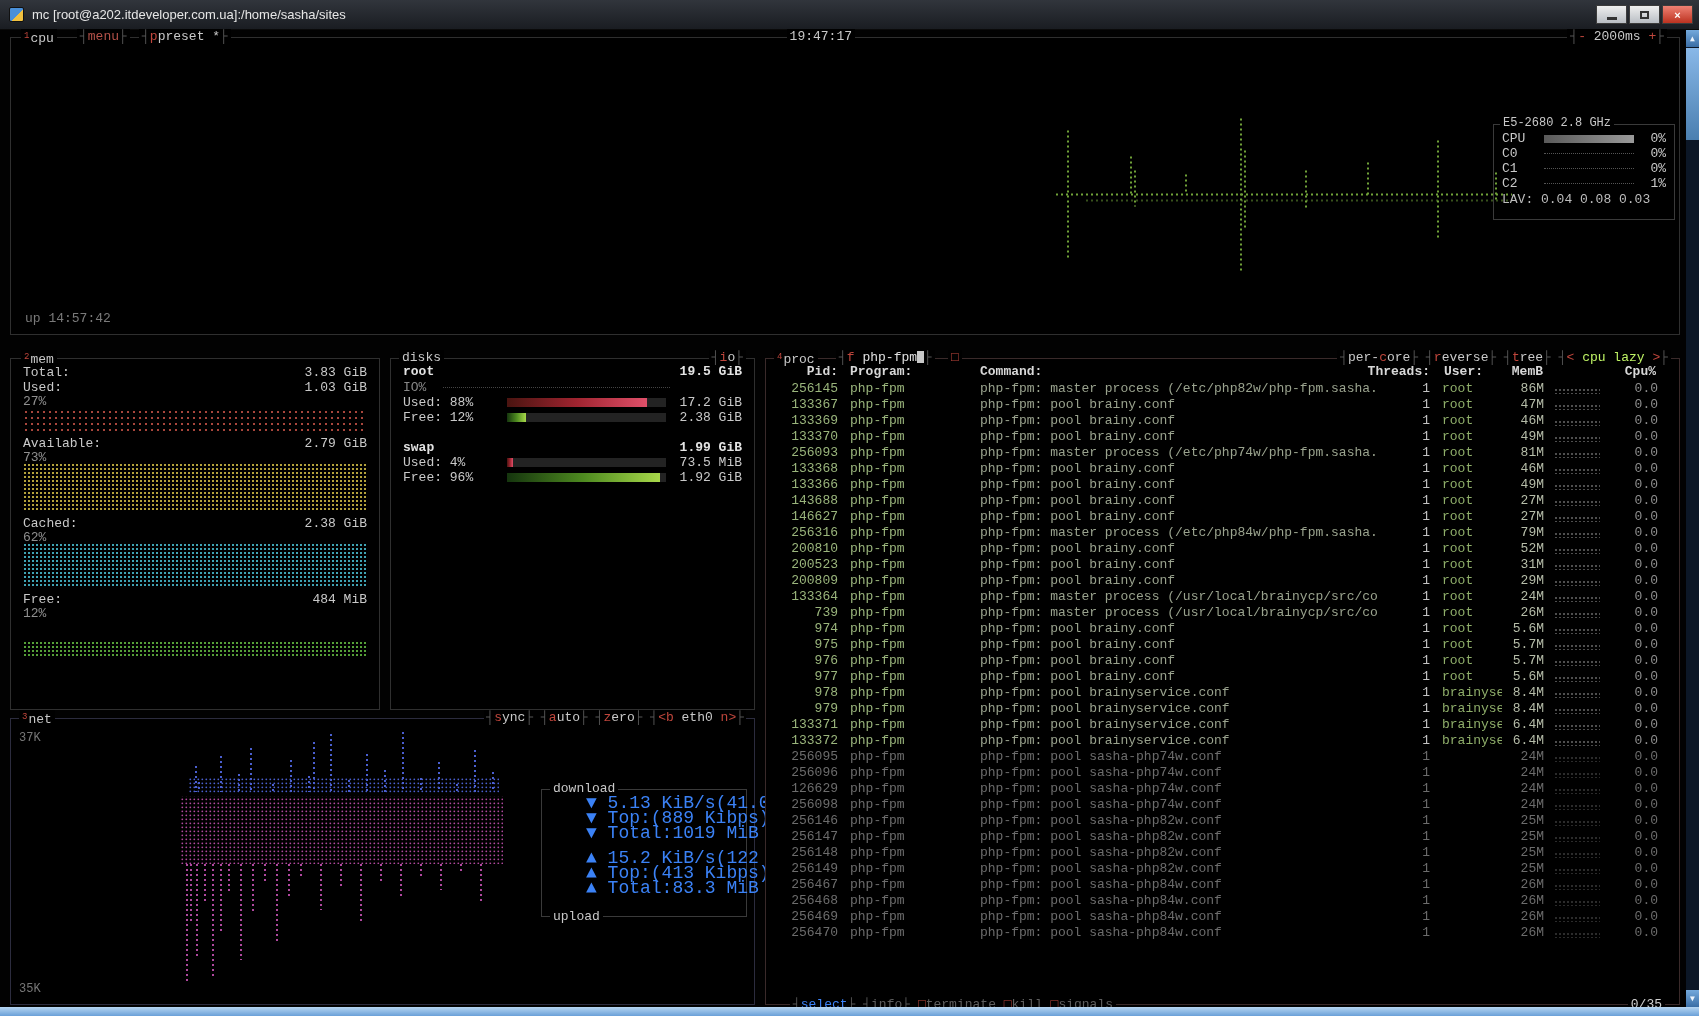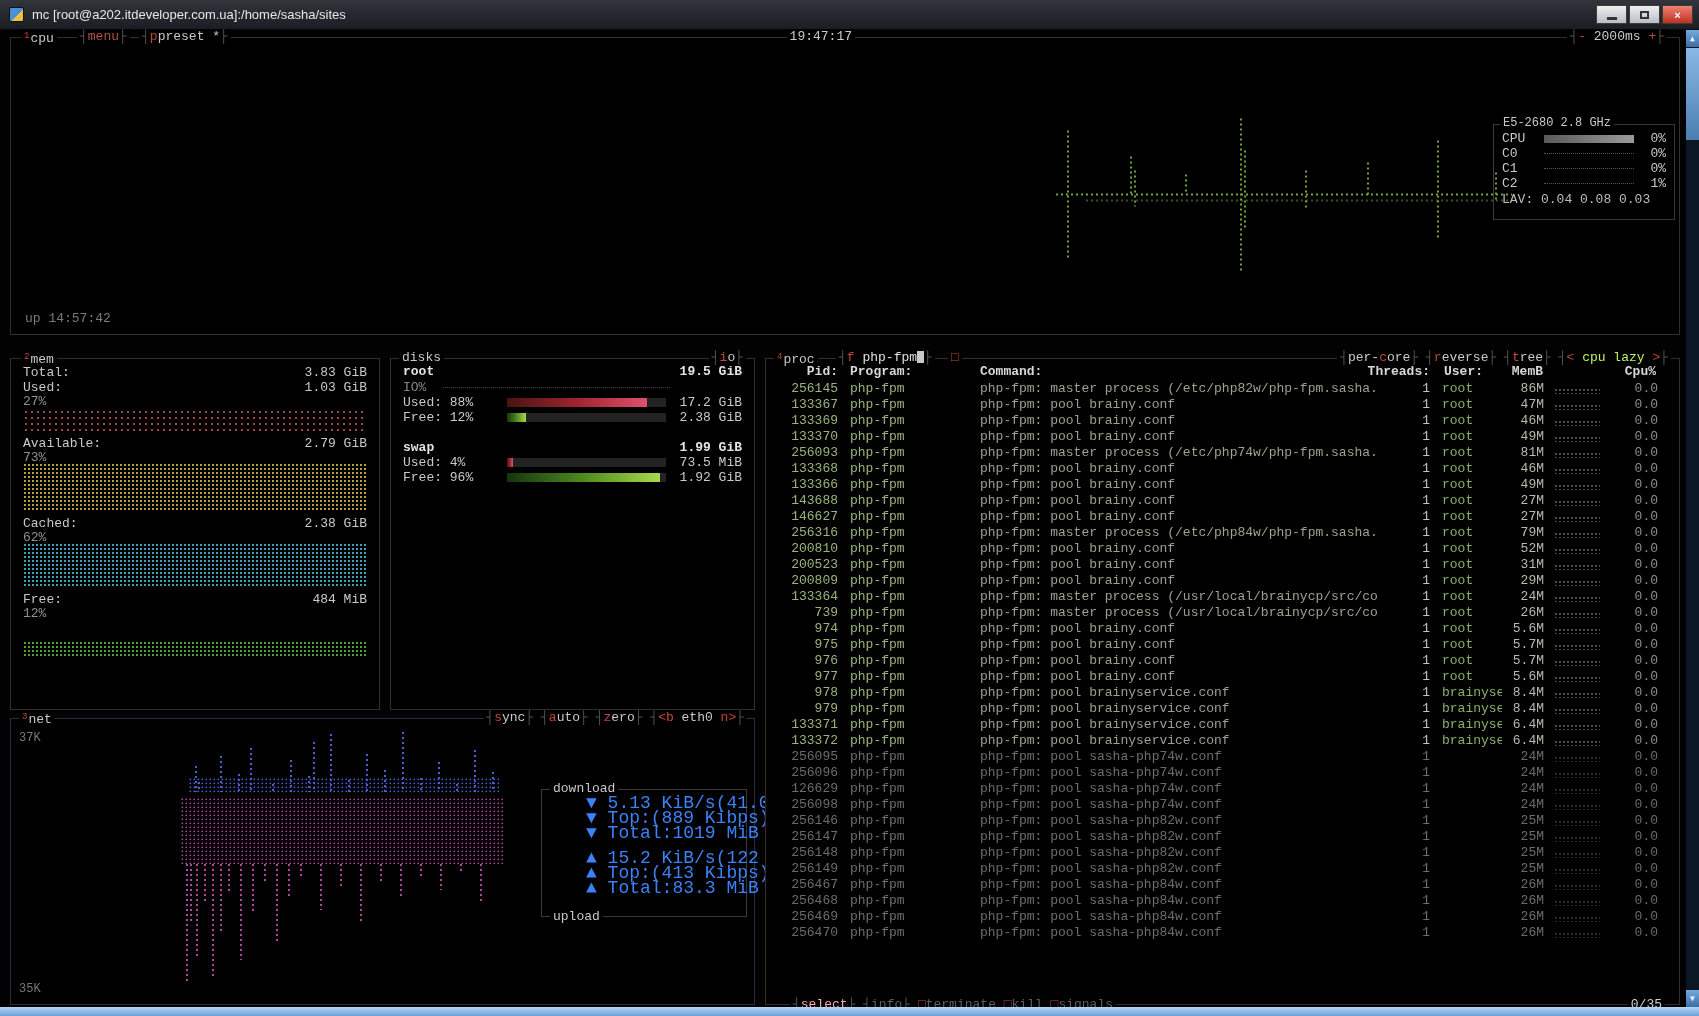--- a/index.html
+++ b/index.html
@@ -98,21 +98,21 @@
   .c-thr  { text-align:right; color:#c2c2c2; }
   .c-user { color:#8fae6a; }
   .c-mem  { text-align:right; color:#b6bda9; }
   .c-lead i { display:block; height:6px; margin:7px 6px 0 10px;
               background-image:radial-gradient(#4e4e4e 0.8px, transparent 1px); background-size:4px 4px; }
   .c-cpu  { text-align:right; color:#8e8e8e; }
   .dim-row span { color:#6c6c6c !important; }
   .dim-row .c-lead i { opacity:.55; }
   .cursor { display:inline-block; width:7px; height:12px; background:#c8c8c8; vertical-align:-2px; }
   #proc-footer { position:absolute; bottom:-8px; left:24px; background:#000; padding:0 3px; white-space:nowrap; }
-  #proc-footer .w { color:#fca5a5; }
+  #proc-footer .w { color:#3b82f6; }
   #proc-footer .g { color:#5e5e5e; }
   #proc-pos { position:absolute; bottom:-8px; right:14px; background:#000; padding:0 3px; color:#cfcfcf; }
 
   
   #vscroll { position:absolute; right:0; top:30px; width:13px; height:977px; background:#0c1726; }
   #vscroll .arr { position:absolute; left:0; width:13px; height:17px;
                   background:linear-gradient(#74a9dc,#3a6ea5); color:#eaf3fc; font-size:8px;
                   display:flex; align-items:center; justify-content:center; }
   #vscroll .arr.up { top:0; } #vscroll .arr.dn { bottom:0; }
   #vthumb { position:absolute; left:0; top:18px; width:13px; height:92px;

